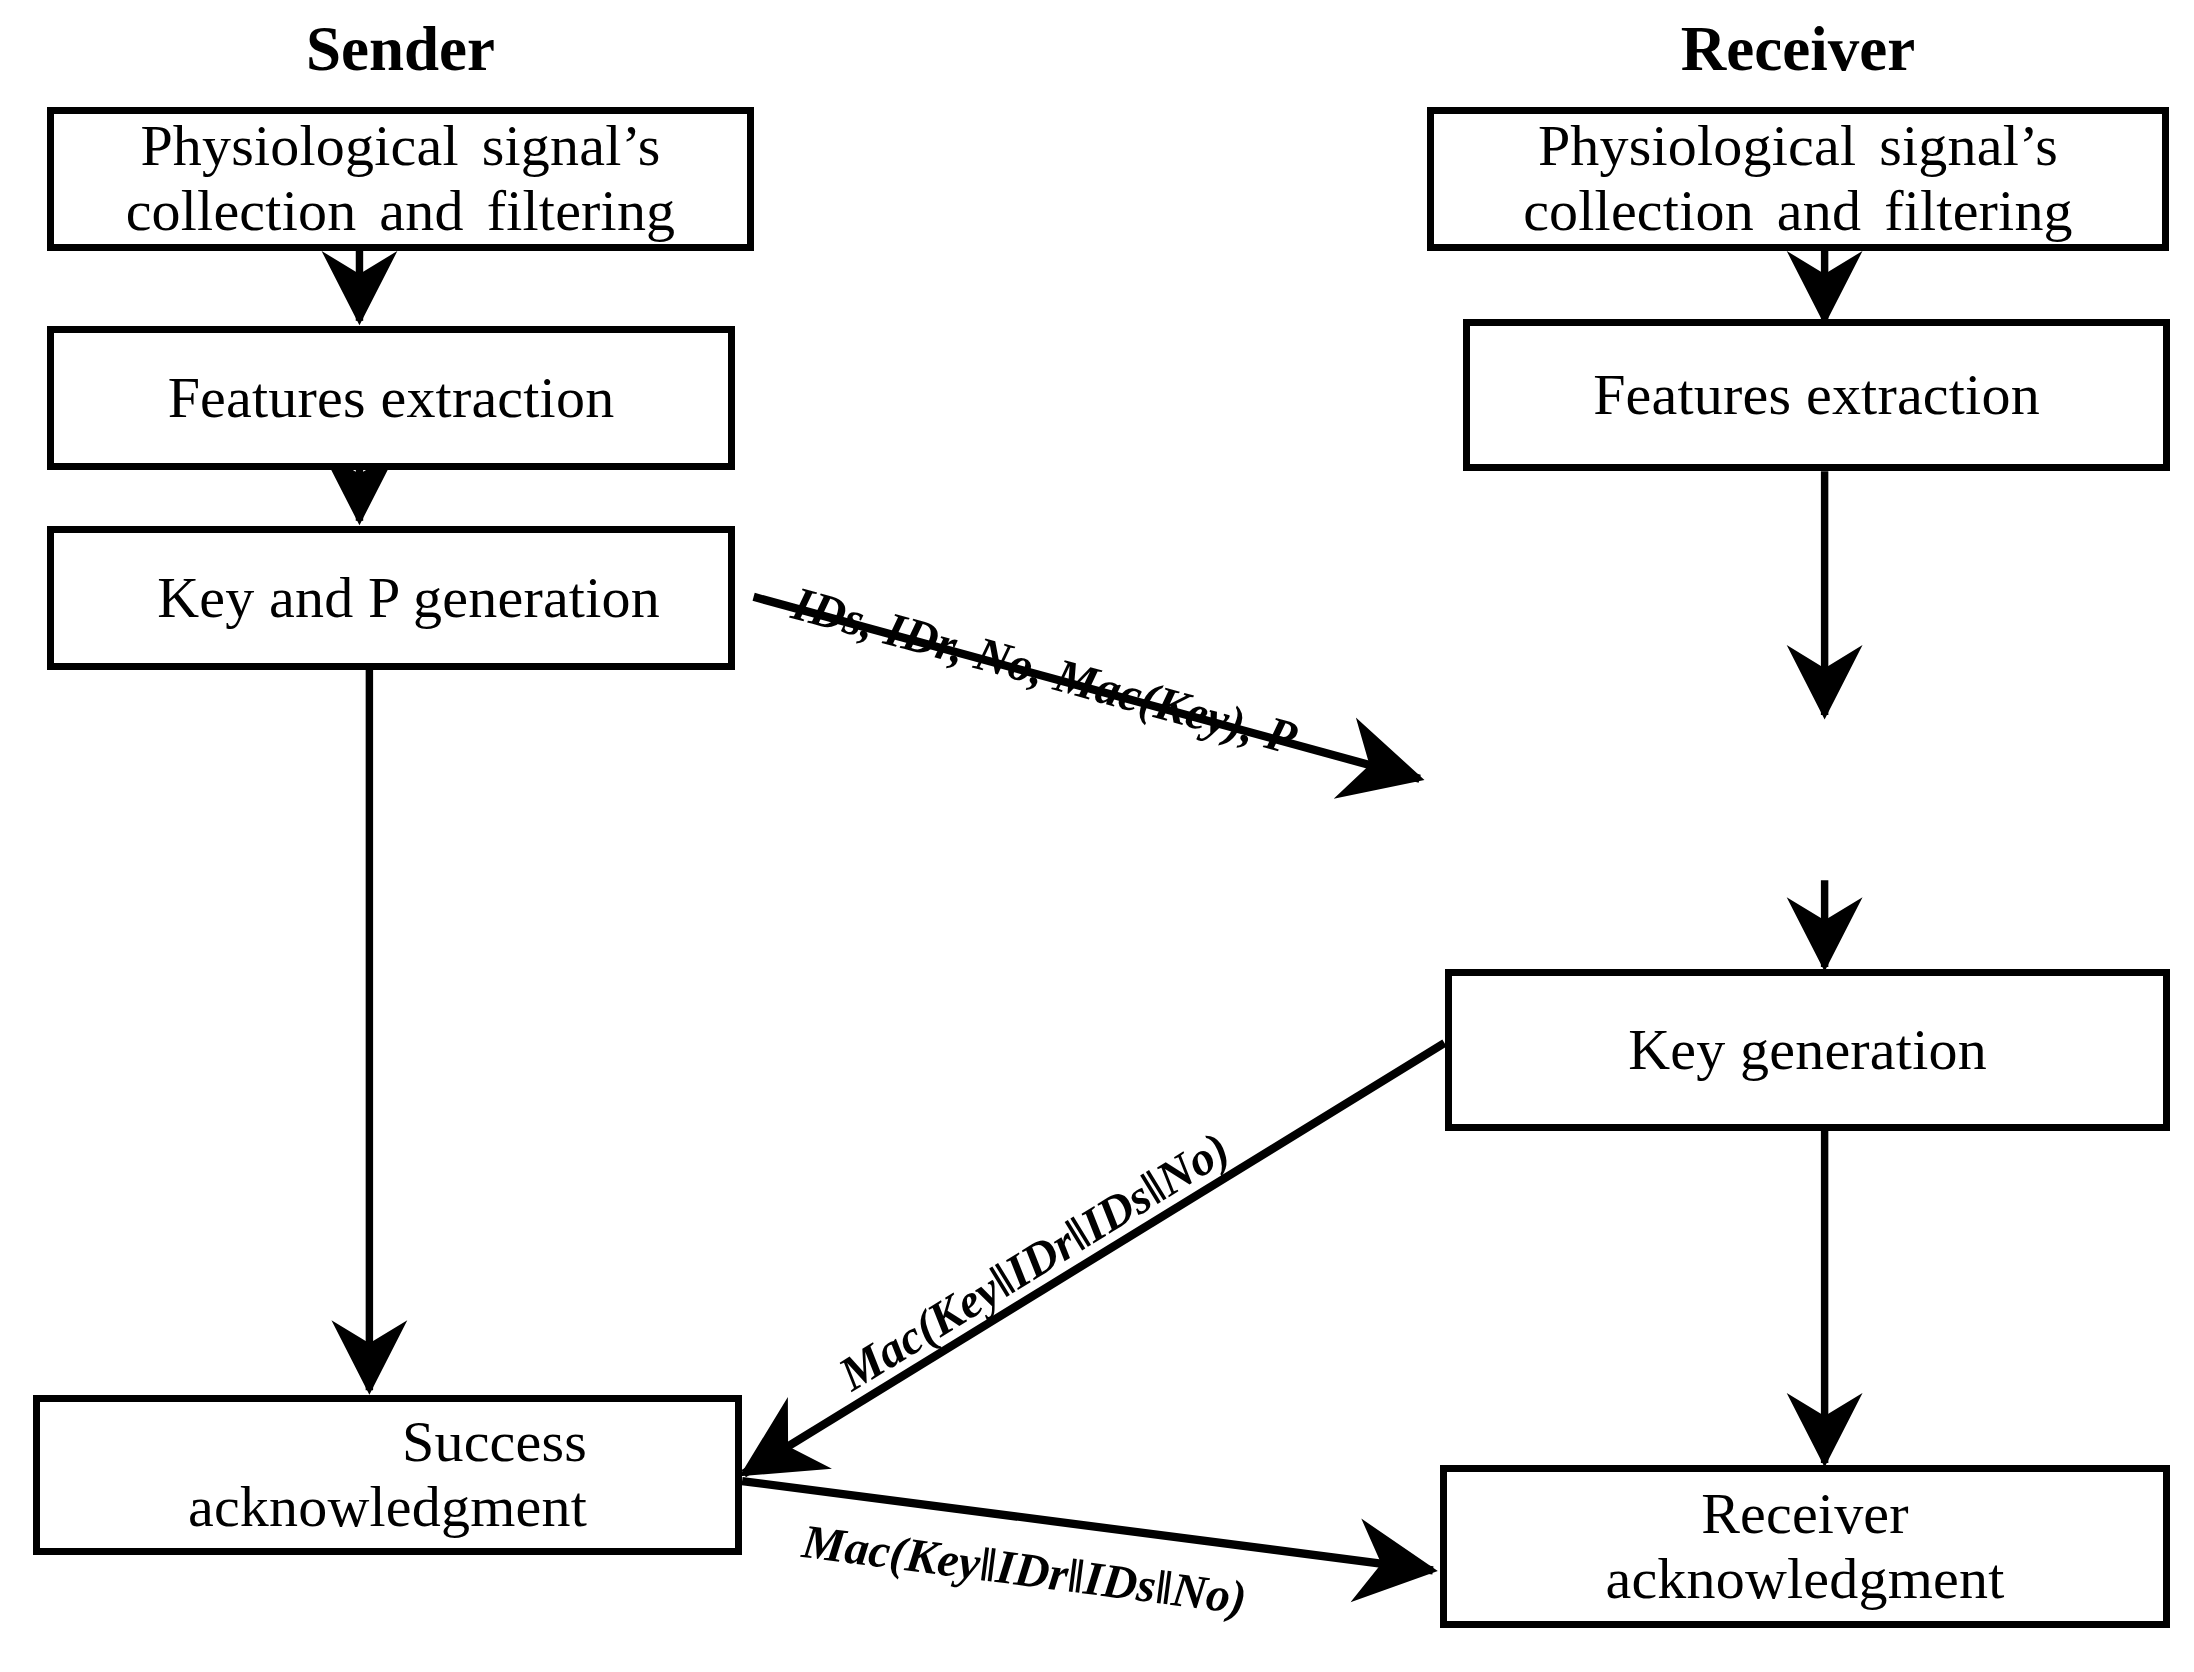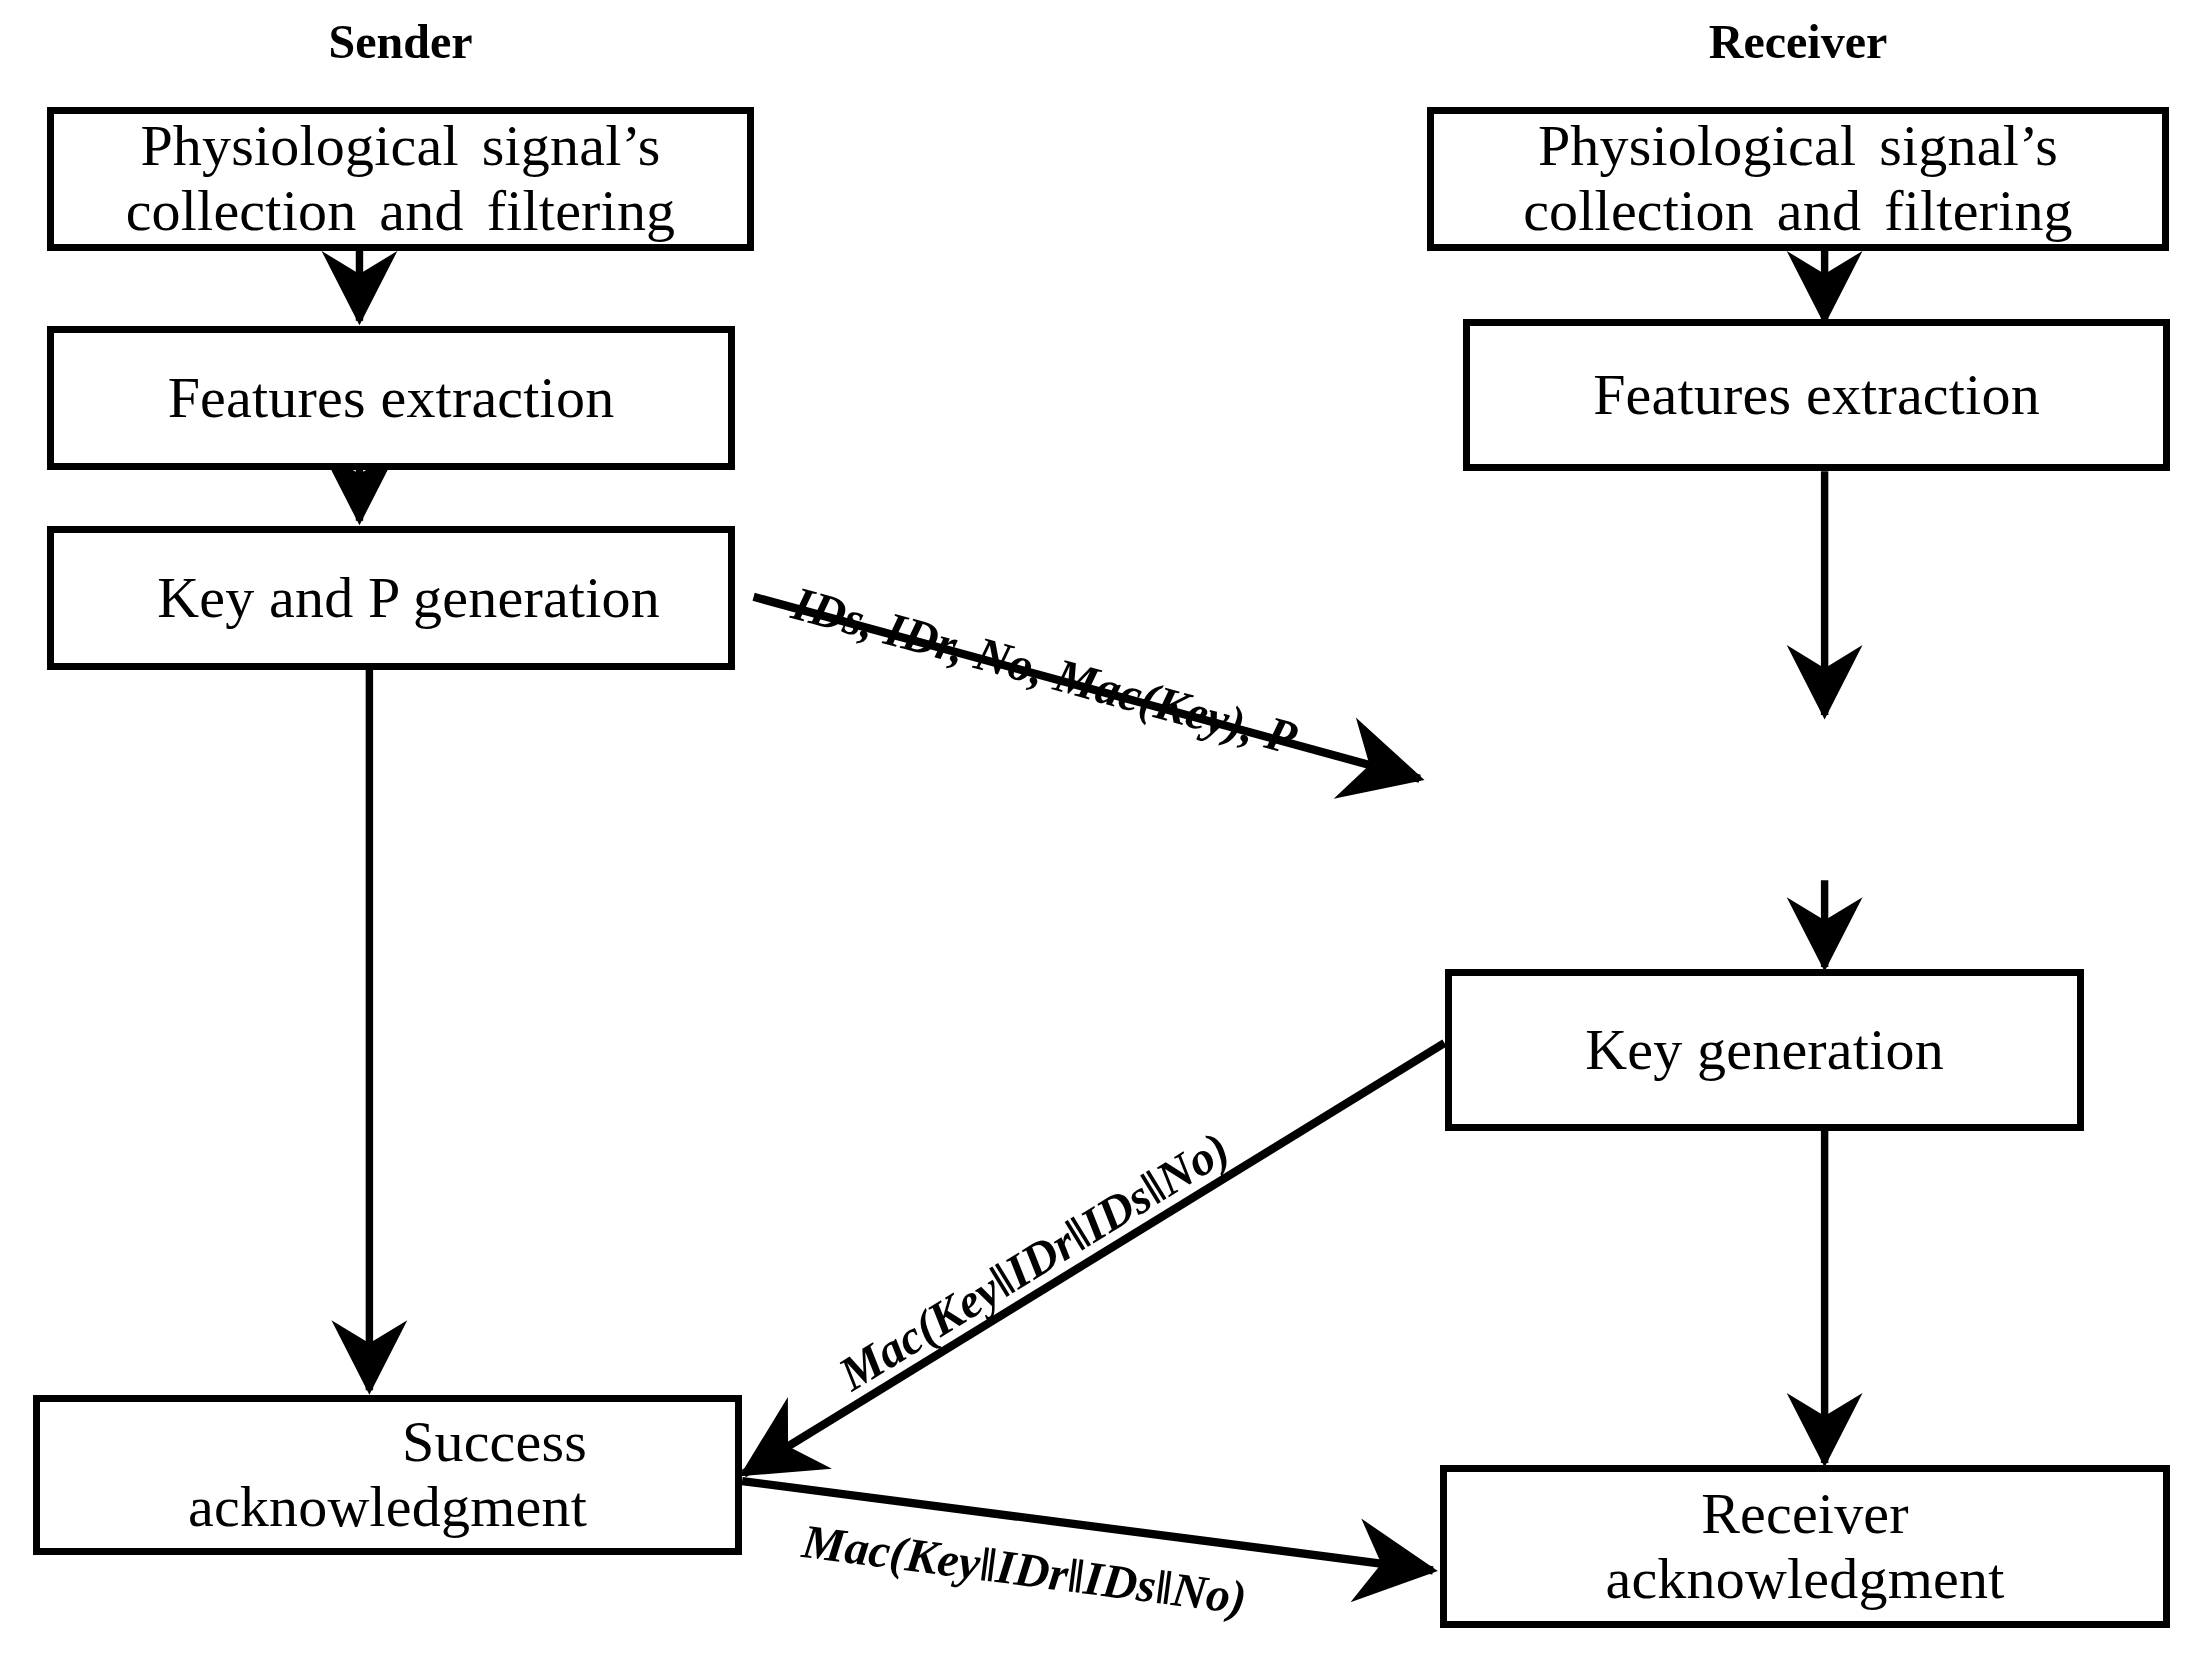--- a/index.html
+++ b/index.html
@@ -14,21 +14,21 @@
     background: #ffffff;
     overflow: hidden;
     font-family: "Liberation Serif", "DejaVu Serif", serif;
     color: #000000;
   }
   
   .col-title {
     position: absolute;
     font-family: "Liberation Serif", "DejaVu Serif", serif;
     font-weight: bold;
-    font-size: 48px;
+    font-size: 63px;
     line-height: 1;
     text-align: center;
     white-space: nowrap;
     color: #000;
   }
   
   .box {
     position: absolute;
     box-sizing: border-box;
     border: 7.4px solid #000000;
@@ -122,21 +122,21 @@
   <div class="box justified" style="left:1427px; top:107px; width:742px; height:144px;">
     <span class="box-label">Physiological  signal’s
 collection and filtering</span>
   </div>
 
   <div class="box" style="left:1463px; top:319px; width:707px; height:152px;">
     <span class="box-label">Features extraction</span>
   </div>
 
 
-  <div class="box" style="left:1445px; top:969px; width:639px; height:162px;">
+  <div class="box" style="left:1445px; top:969px; width:725px; height:162px;">
     <span class="box-label">Key generation</span>
   </div>
 
   <div class="box" style="left:1440px; top:1465px; width:730px; height:163px;">
     <span class="box-label">Receiver
 acknowledgment</span>
   </div>
 
   <div class="edge-label" style="left:800px; top:579px; transform: rotate(15.3deg);">IDs, IDr, No, Mac(Key), P</div>
 

